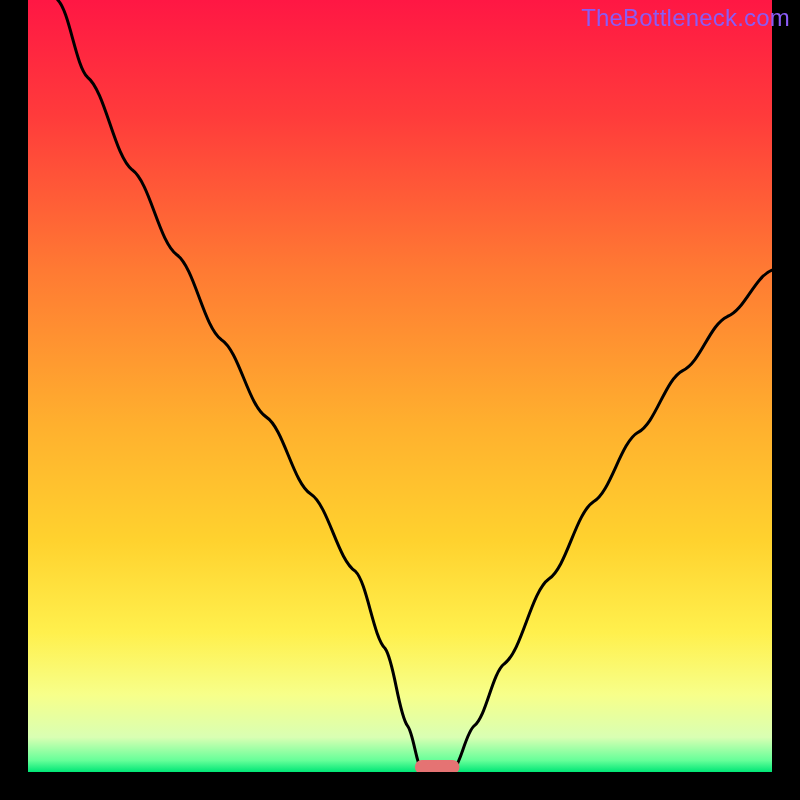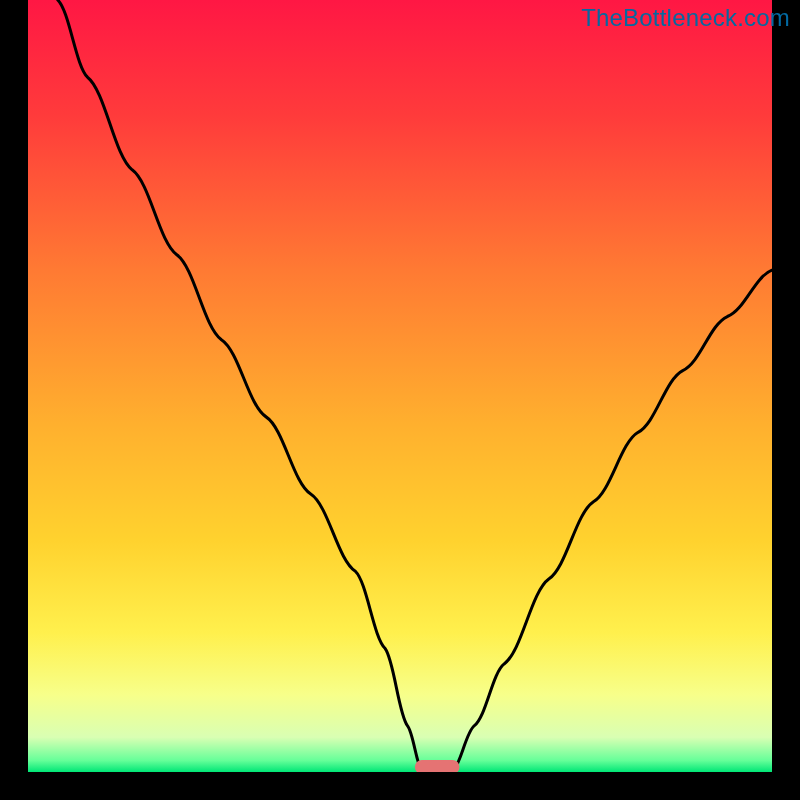--- a/index.html
+++ b/index.html
@@ -13,21 +13,21 @@
   }
   .container {
     position: relative;
     width: 800px;
     height: 800px;
   }
   .watermark {
     position: absolute;
     top: 4px;
     right: 10px;
-    color: #0369a1;
+    color: #8b5cf6;
     font-size: 24px;
     font-weight: 500;
     letter-spacing: 0.2px;
     z-index: 10;
   }
   svg {
     display: block;
   }
 </style>
 </head>

